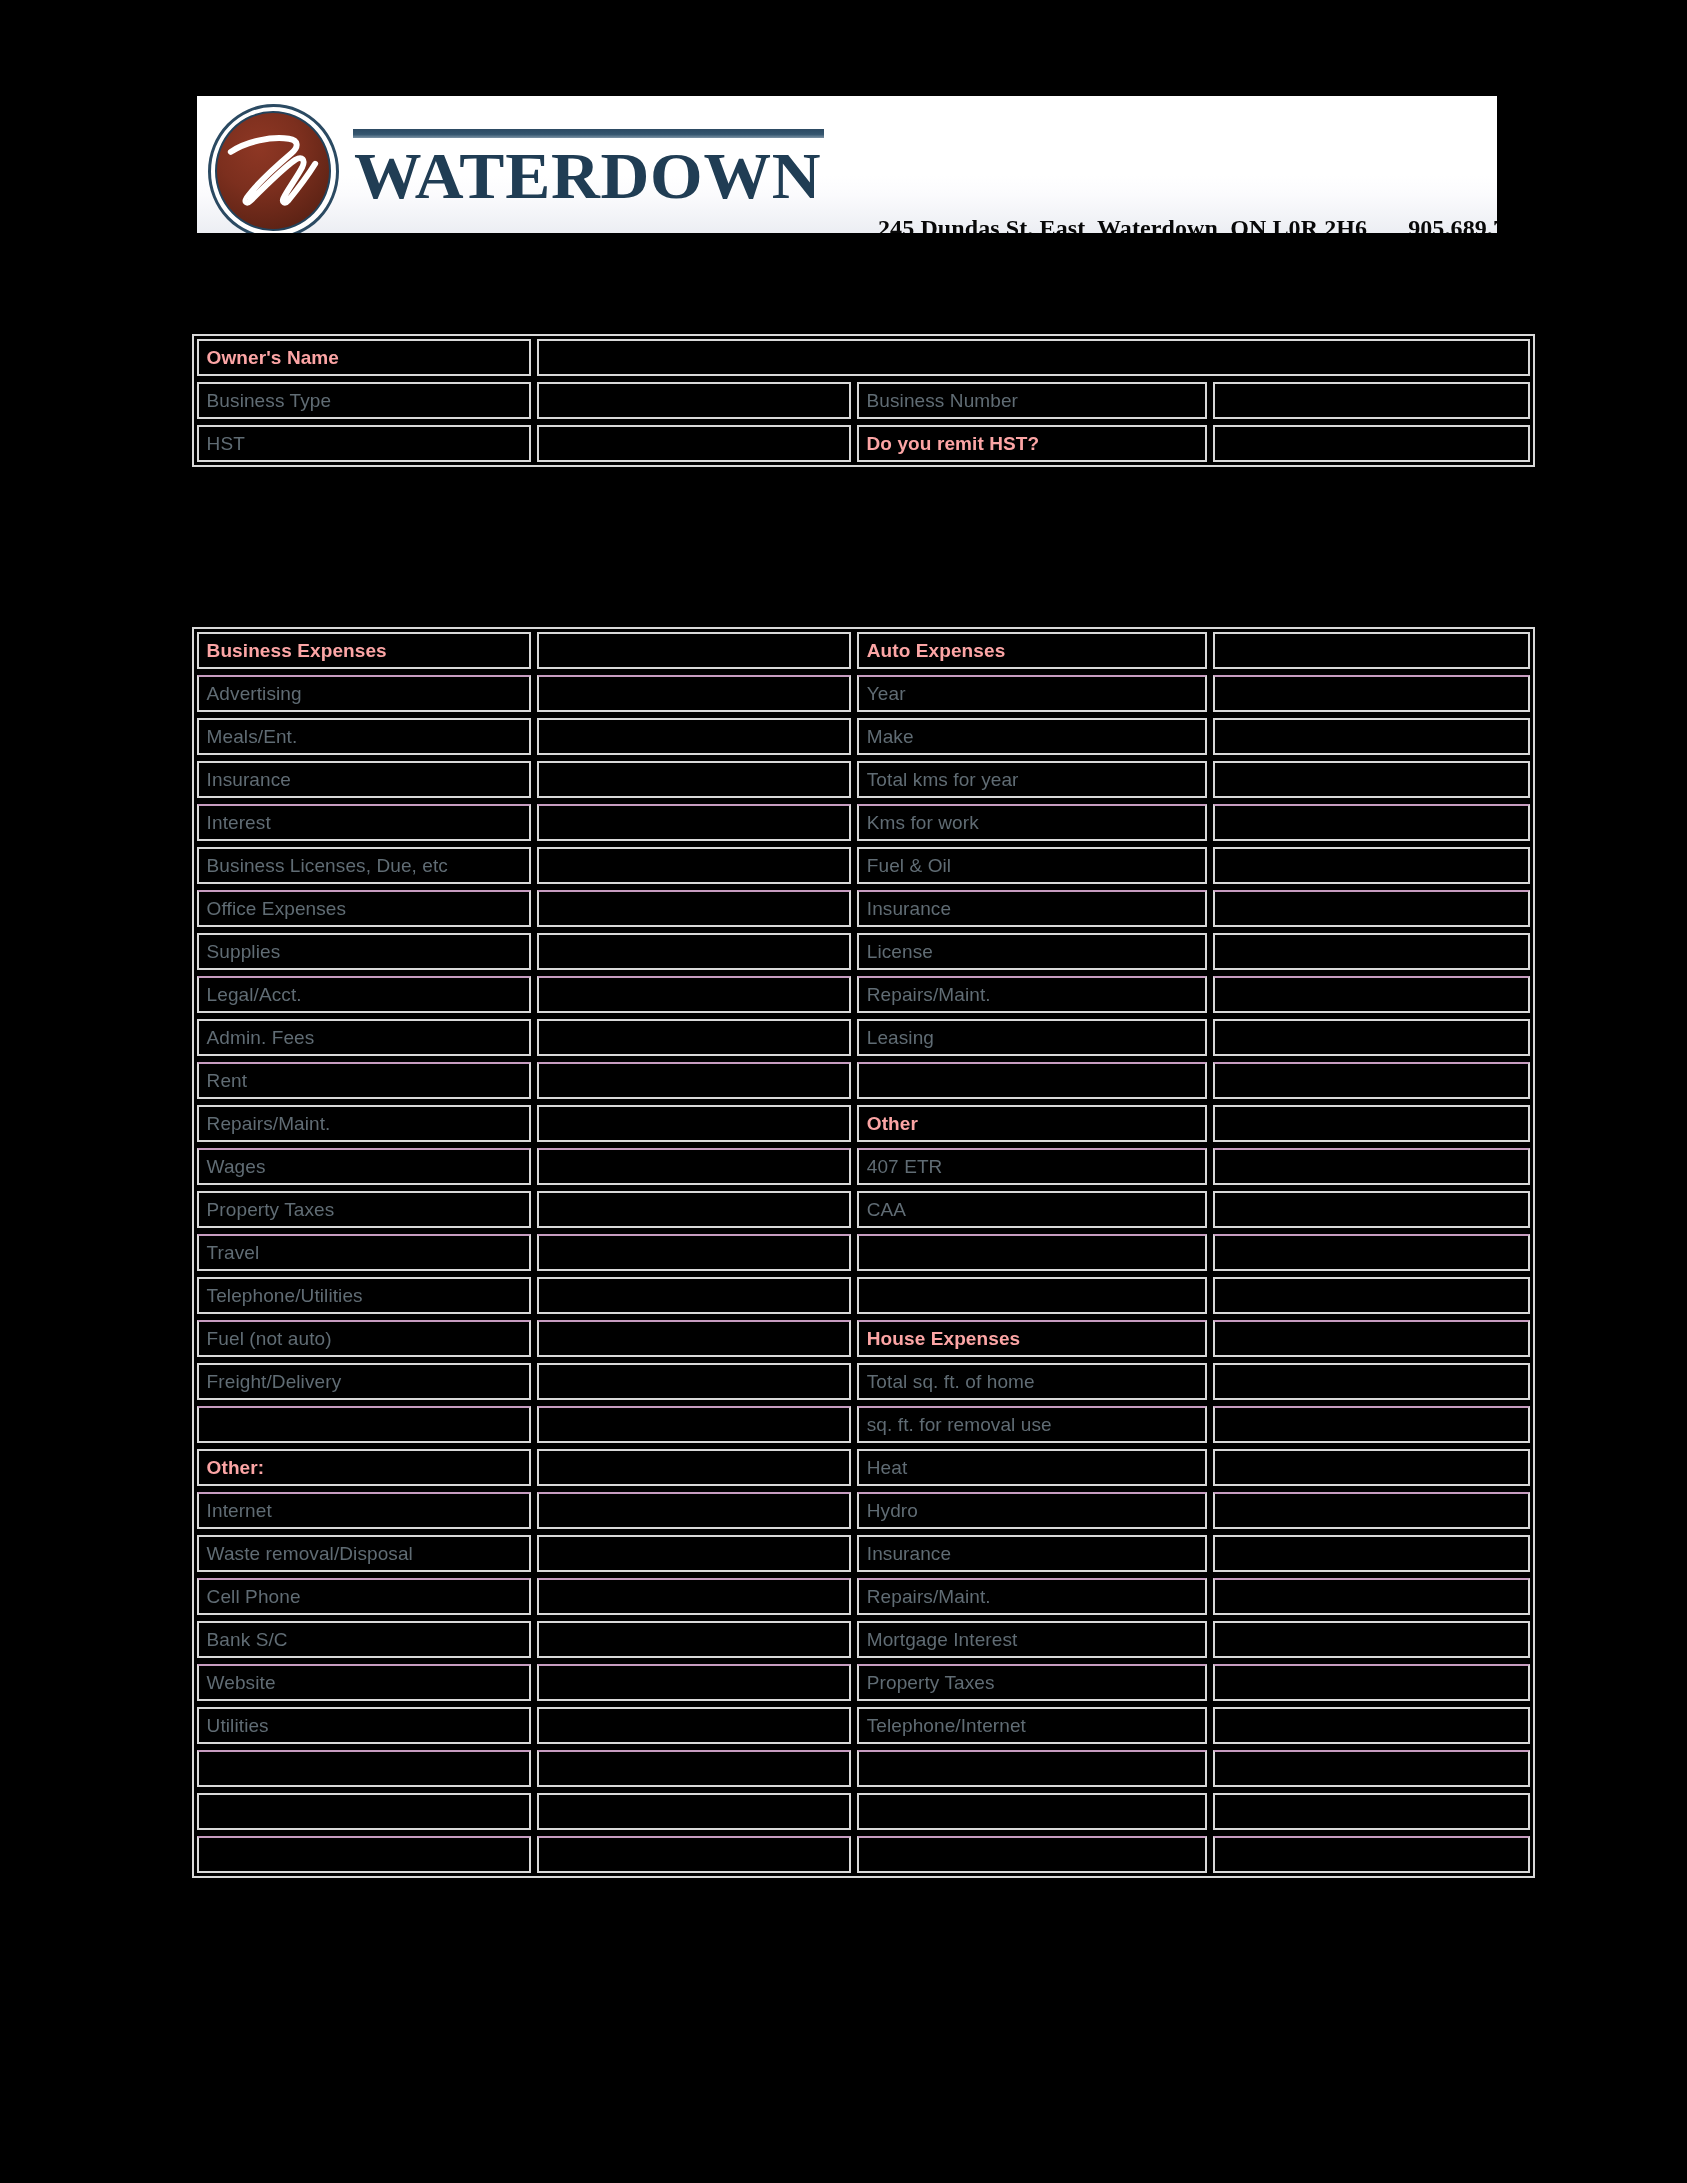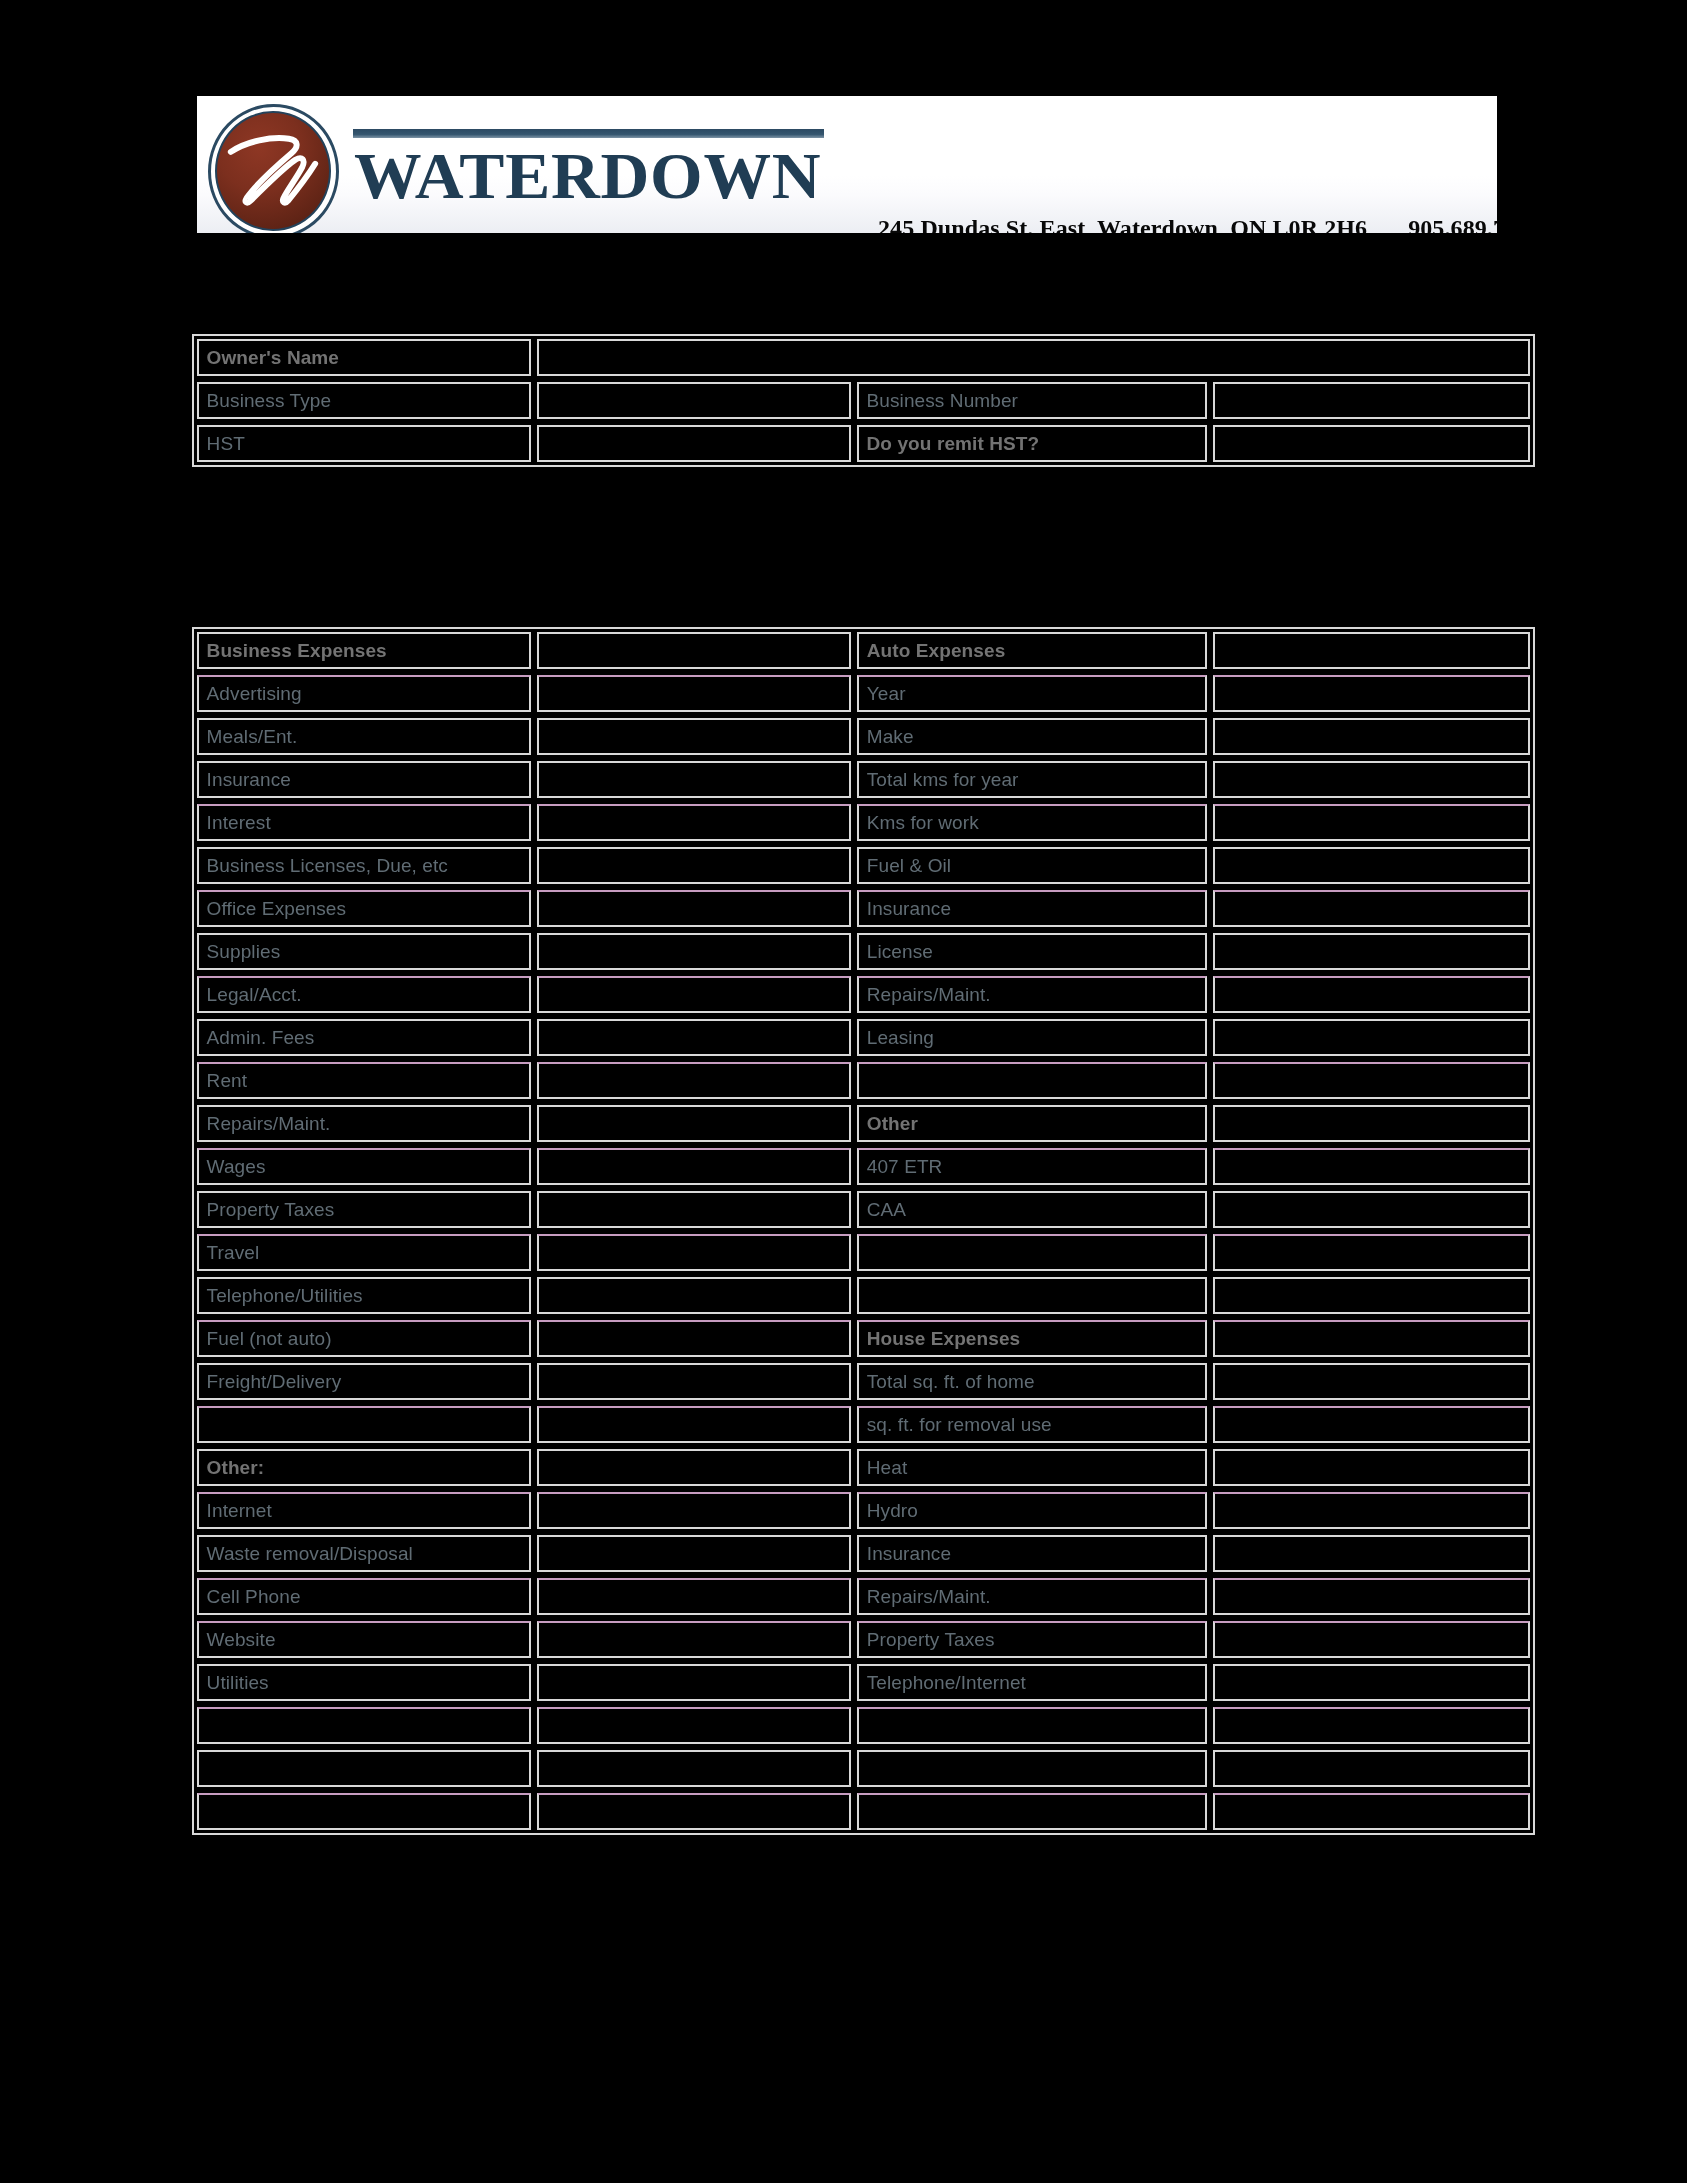--- a/index.html
+++ b/index.html
@@ -118,21 +118,21 @@
     padding-left: 8px;
   }
   .cellbox.accent { border-top-color: #c79cc0; }
   .lbl {
     font-size: 19px;
     line-height: 21px;
     color: #606c74;
     white-space: nowrap;
     letter-spacing: 0.1px;
   }
-  .lbl.bold { font-weight: bold; color: #737373; text-align: right; }
+  .lbl.bold { font-weight: bold; color: #fca5a5; text-align: right; }
   .cellbox.blank { }
 
   
   #info-table {
     left: 192px;
     top: 334px;
     width: 1343px;
   }
   #info-table td { height: 43px; }
 
@@ -735,20 +735,42 @@
           </div>
         </td>
         <td style="width: 324px;">
           <div class="cellbox accent blank">
             <span class="lbl"></span>
           </div>
         </td>
       </tr>
       <tr>
         <td style="width: 341px;">
+          <div class="cellbox">
+            <span class="lbl">Bank S/C</span>
+          </div>
+        </td>
+        <td style="width: 321px;">
+          <div class="cellbox blank">
+            <span class="lbl"></span>
+          </div>
+        </td>
+        <td style="width: 357px;">
+          <div class="cellbox">
+            <span class="lbl">Mortgage Interest</span>
+          </div>
+        </td>
+        <td style="width: 324px;">
+          <div class="cellbox blank">
+            <span class="lbl"></span>
+          </div>
+        </td>
+      </tr>
+      <tr>
+        <td style="width: 341px;">
           <div class="cellbox accent">
             <span class="lbl">Website</span>
           </div>
         </td>
         <td style="width: 321px;">
           <div class="cellbox accent blank">
             <span class="lbl"></span>
           </div>
         </td>
         <td style="width: 357px;">

